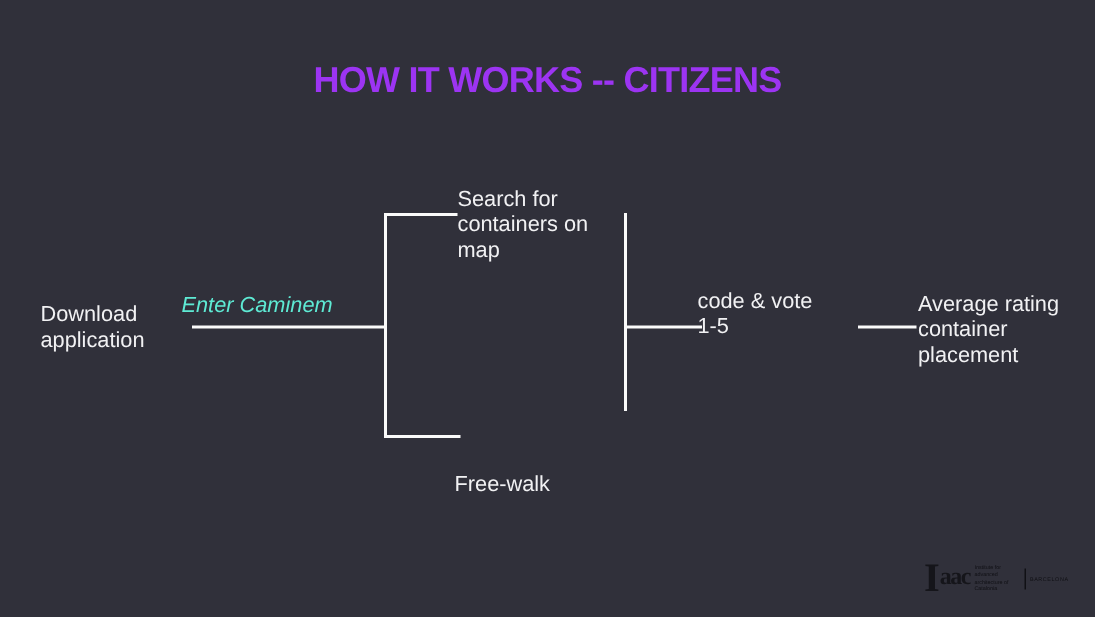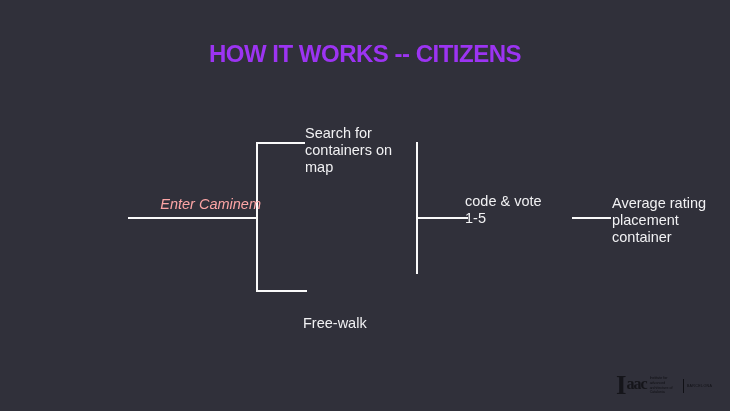--- a/index.html
+++ b/index.html
@@ -28,24 +28,24 @@
   }
   .node {
     position: absolute;
     color: #f1f1f3;
     font-size: 14.5px;
     line-height: 17px;
     text-align: left;
   }
   .edge-label {
     position: absolute;
-    color: #fca5a5;
+    color: #5eead4;
     font-size: 14.5px;
     font-style: italic;
-    text-align: right;
+    text-align: left;
   }
   .line {
     position: absolute;
     background: #fafafa;
   }
   .n-download   { left: 27px;  top: 202px; width: 100px; }
   .l-caminem    { left: 121px; top: 196px; width: 140px; }
   .n-search     { left: 305px; top: 125px; width: 110px; }
   .n-freewalk   { left: 303px; top: 284px; width: 110px; margin-top: 31px; }
   .n-scan       { left: 465px; top: 193px; width: 110px; }
@@ -107,40 +107,44 @@
   <div class="title">HOW IT WORKS -- CITIZENS</div>
 
   <div class="line c-entry"></div>
   <div class="line c-vleft"></div>
   <div class="line c-htop"></div>
   <div class="line c-hbottom"></div>
   <div class="line c-vright"></div>
   <div class="line c-hmid"></div>
   <div class="line c-hshort"></div>
 
+  <div class="node n-download">
+    <div>Download</div>
+    <div>application</div>
+  </div>
 
   <div class="edge-label l-caminem">Enter Caminem</div>
 
   <div class="node n-search">
     <div>Search for</div>
     <div>containers on</div>
     <div>map</div>
   </div>
 
   <div class="node n-freewalk">Free-walk</div>
 
   <div class="node n-scan">
     <div>code &amp; vote</div>
     <div>1-5</div>
   </div>
 
   <div class="node n-average">
     <div>Average rating</div>
+    <div>container</div>
     <div>placement</div>
-    <div>container</div>
   </div>
 
   <div class="logo">
     <span class="logo-word"><span class="logo-i">I</span><span class="logo-rest">aac</span></span>
     <span class="logo-sub">Institute for advanced architecture of Catalonia</span>
     <span class="logo-divider"></span>
     <span class="logo-loc">BARCELONA</span>
   </div>
 
 </div>

